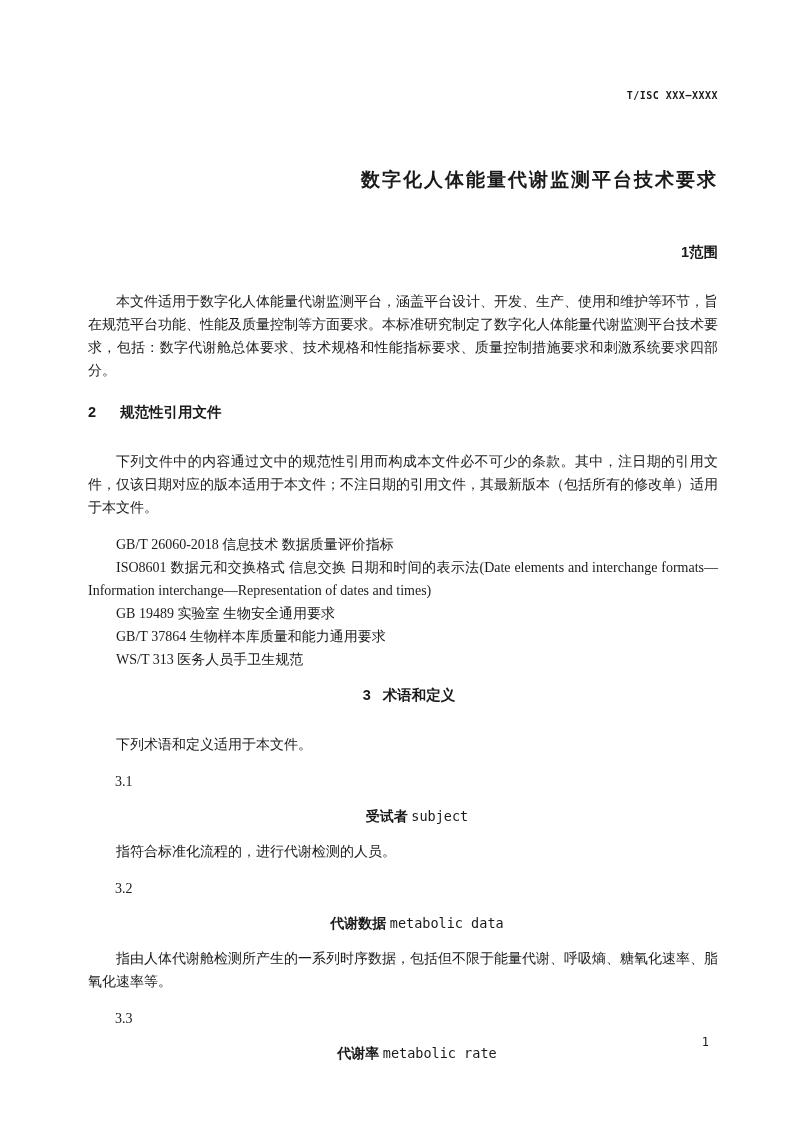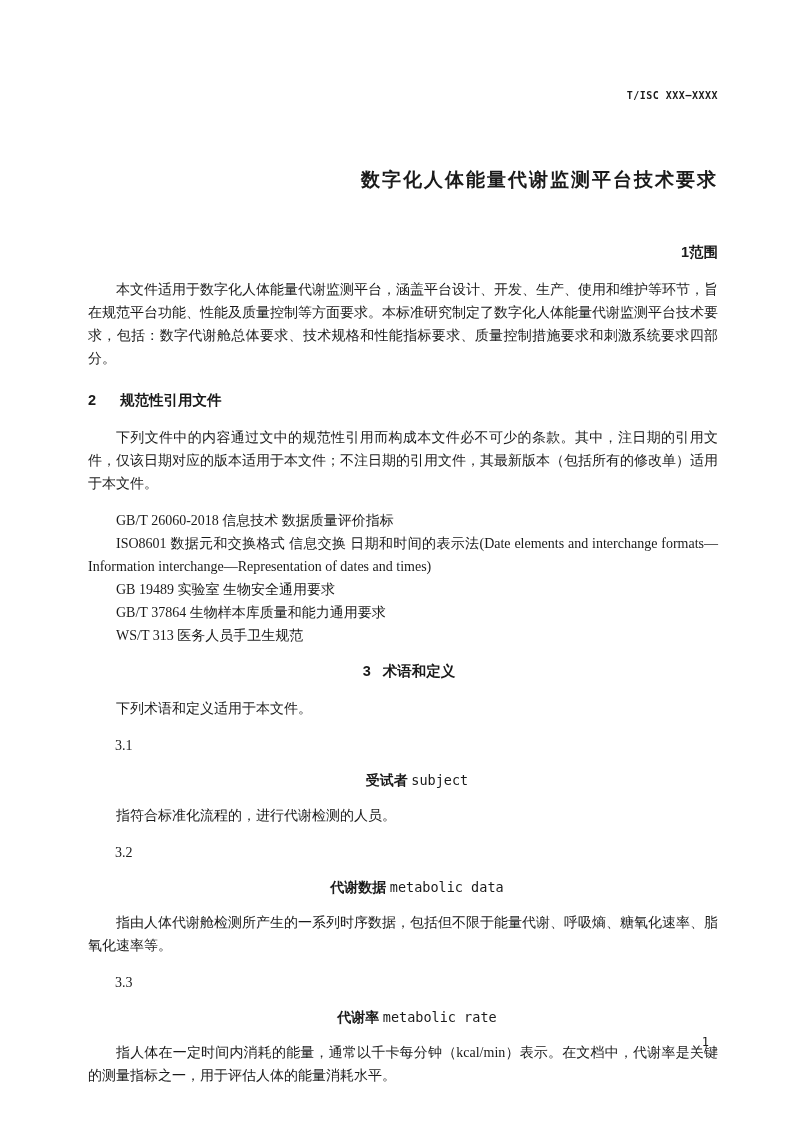--- a/index.html
+++ b/index.html
@@ -43,21 +43,21 @@
     line-height: 20px;
   }
   .sec-heading .sec-num {
     display: inline-block;
     min-width: 32px;
   }
   .sec1-heading { margin-top: 48px; text-align: right; }
   .sec2-heading { margin-top: 20px; }
   .sec3-heading { margin-top: 14px; text-align: center; }
   .para {
-    margin-top: 16px;
+    margin-top: 28px;
     line-height: 23px;
     text-align: justify;
     text-indent: 2em;
   }
   .ref-line {
     line-height: 23px;
     text-align: justify;
     text-indent: 2em;
   }
   .clause-num {
@@ -137,17 +137,16 @@
     <span class="term-zh">代谢数据</span>
     <span class="term-en">metabolic data</span>
   </div>
   <p class="definition">指由人体代谢舱检测所产生的一系列时序数据，包括但不限于能量代谢、呼吸熵、糖氧化速率、脂氧化速率等。</p>
 
   <div class="clause-num">3.3</div>
   <div class="term-line">
     <span class="term-zh">代谢率</span>
     <span class="term-en">metabolic rate</span>
   </div>
-  <p class="definition">指人体在一定时间内消耗的能量，通常以千卡每分钟（kcal/min）表示。在文档中，代谢率是关键的测量指标之一，用于评估人体的能量消耗水平。</p>
 
   <div class="page-number">1</div>
 
 </div>
 
 </body></html>

